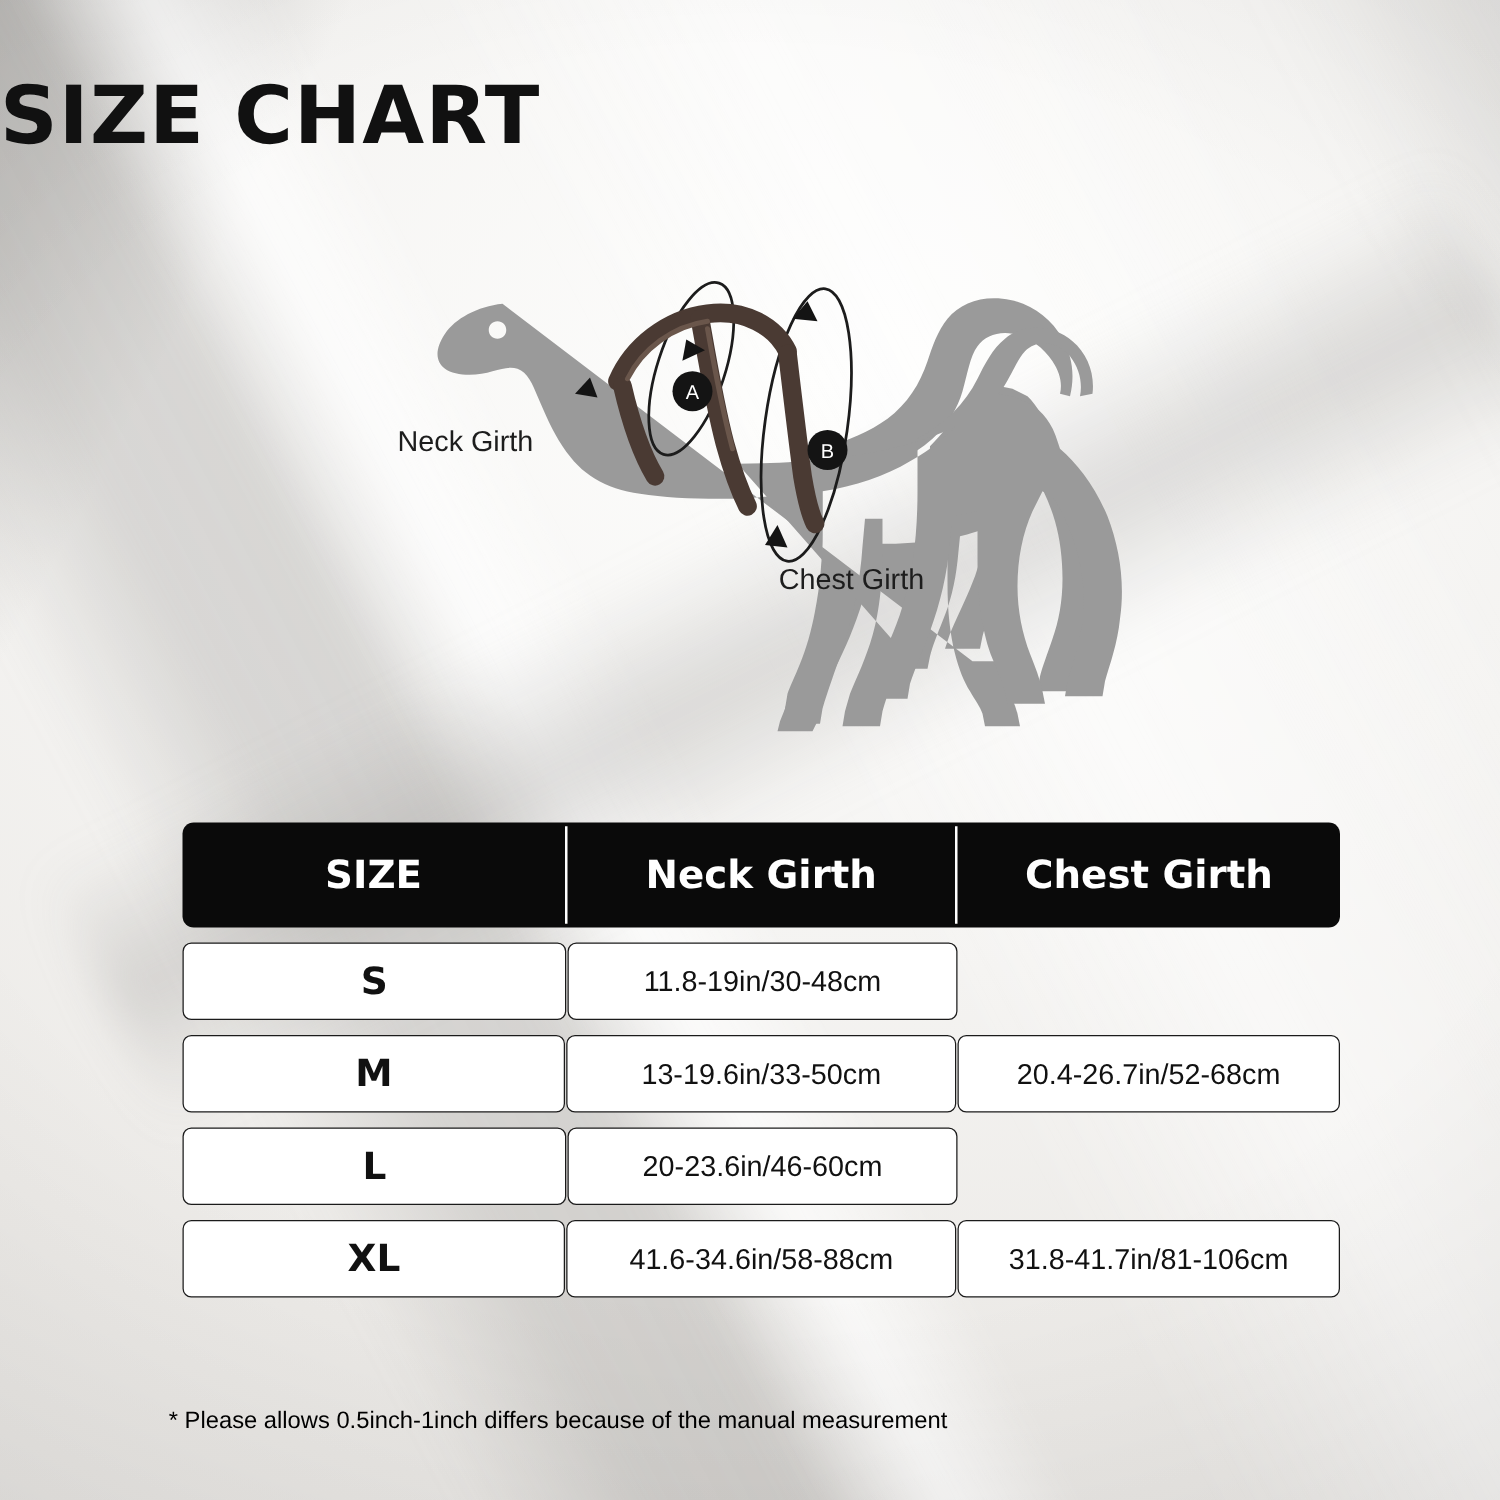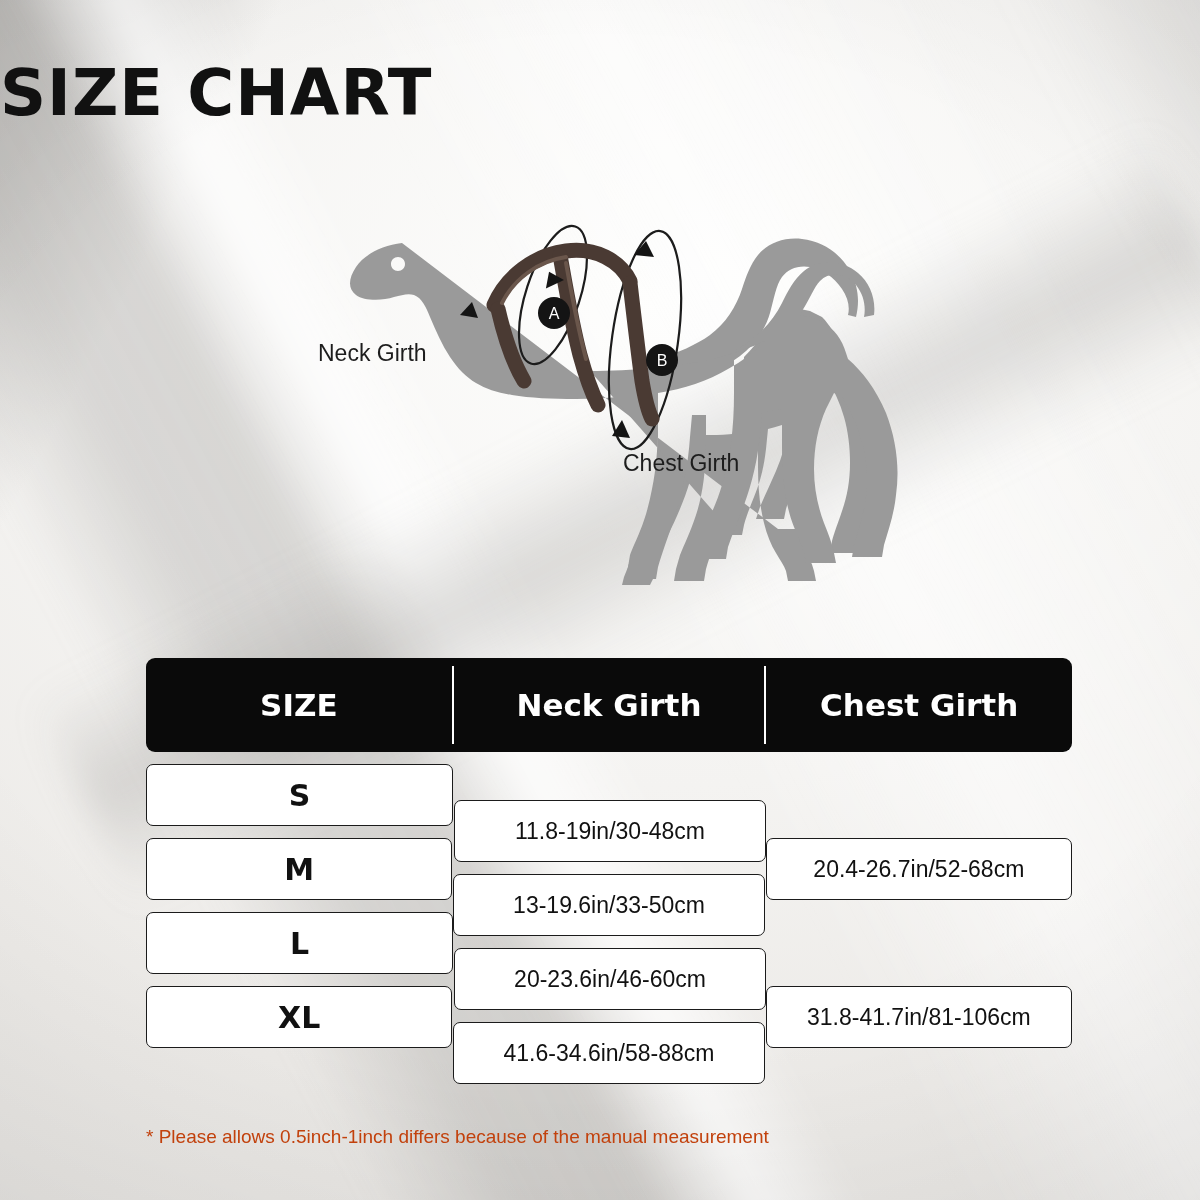--- a/index.html
+++ b/index.html
@@ -137,21 +137,21 @@
     top: 658px;
     width: 926px;
   }
   .row {
     display: flex;
     width: 100%;
   }
   .head-row {
     background: #0a0a0a;
     border-radius: 9px;
-    height: 94px;
+    height: 84px;
     align-items: center;
     overflow: hidden;
   }
   .head-cell {
     color: #ffffff;
     font-size: 31px;
     font-weight: 700;
     text-align: center;
     line-height: 78px;
     font-family: "DejaVu Sans", "Liberation Sans", sans-serif;
@@ -179,35 +179,34 @@
     width: 307px;
     font-size: 30px;
     font-weight: 700;
     font-family: "DejaVu Sans", "Liberation Sans", sans-serif;
   }
   .cell.c2 {
     width: 312px;
     margin-left: 1px;
     font-size: 23px;
     font-family: "Liberation Sans", sans-serif;
-    margin-top: 36px;
   }
   .cell.c3 {
     width: 307px;
     margin-left: 1px;
     font-size: 23px;
     font-family: "Liberation Sans", sans-serif;
   }
 
   .footnote {
     position: absolute;
-    left: 146px;
+    left: 135px;
     top: 1126px;
     font-size: 19px;
-    color: #c2410c;
+    color: #000000;
     font-family: "Liberation Sans", sans-serif;
   }
 </style>
 </head>
 <body>
 
 <div id="page">
 
   <div class="bg-layer bg-base"></div>
   <div class="bg-layer bg-shade-1"></div>

